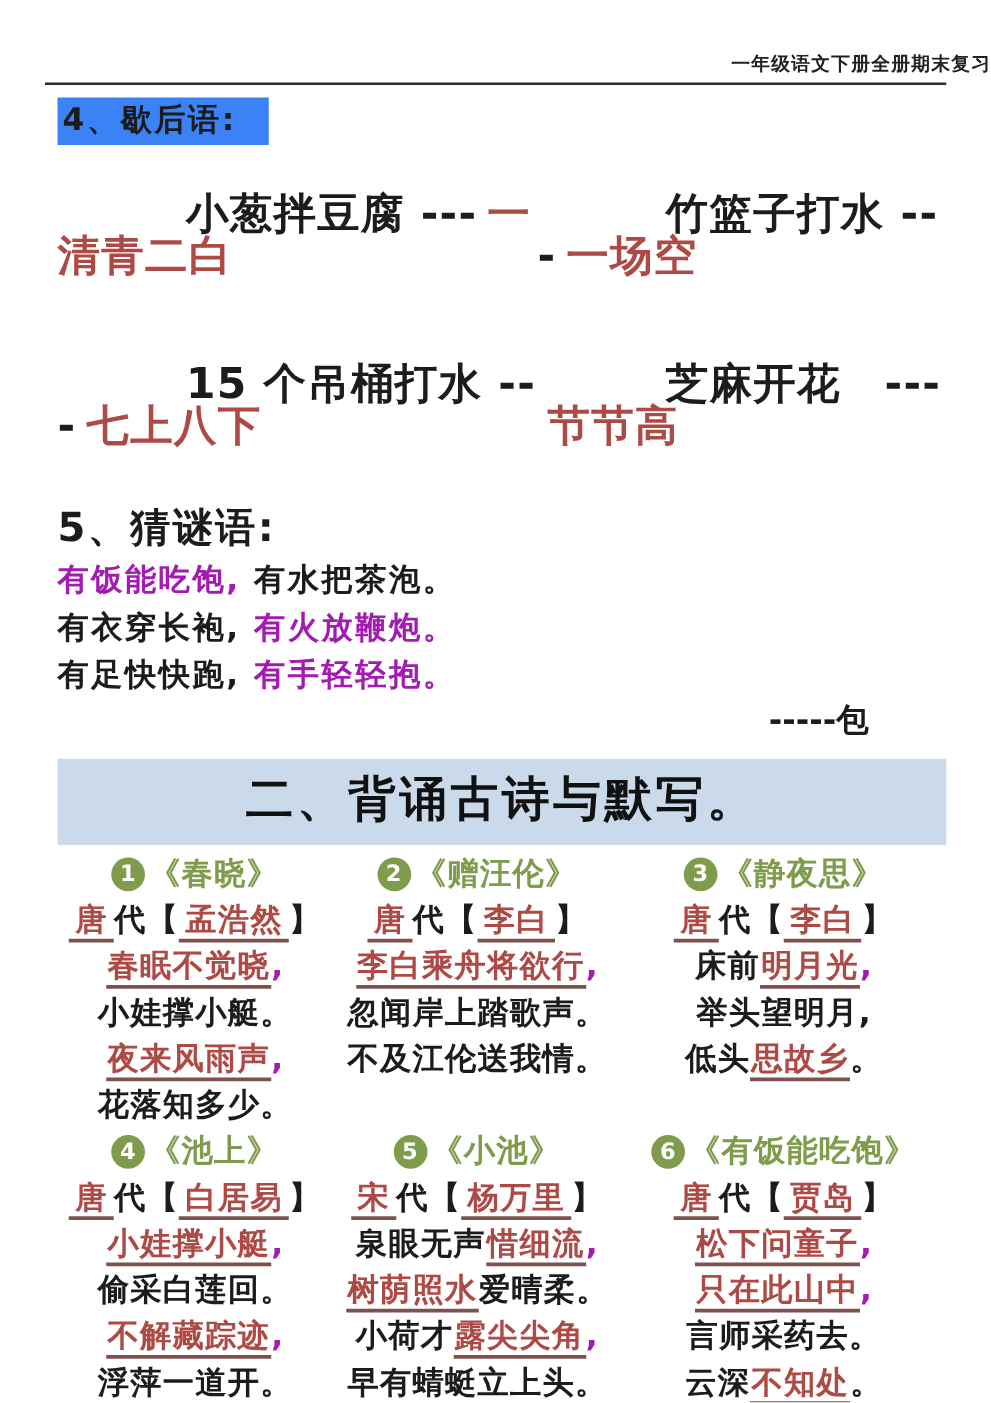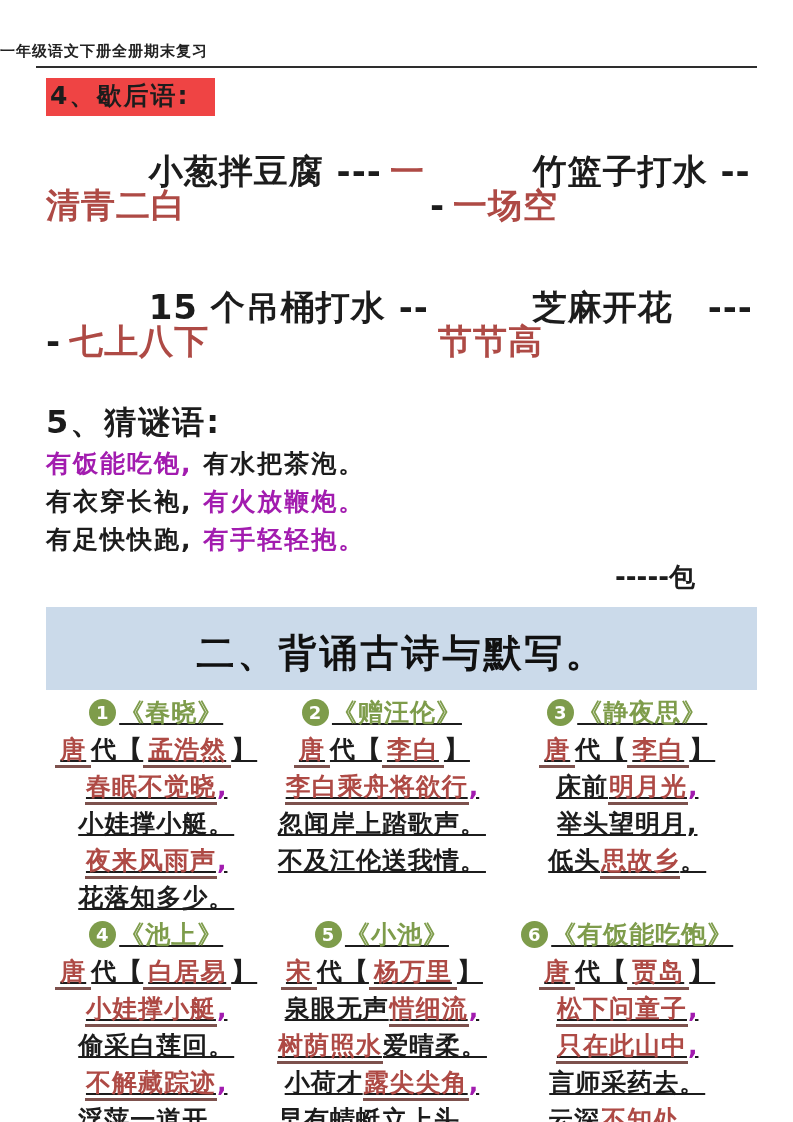--- a/index.html
+++ b/index.html
@@ -9,35 +9,35 @@
     width:793px; height:1122px;
     margin:0 auto;
     background:#ffffff;
     overflow:hidden;
     font-family:"DejaVu Sans", sans-serif;
     color:#1c1c1c;
     font-weight:700;
   }
   .header-title {
     margin-top:42px;
-    text-align:left;
+    text-align:right;
     font-size:15px;
     letter-spacing:1px;
     color:#222;
   }
   .divider {
     border-top:2px solid #2e2e2e;
     margin:5px 36px 10px 36px;
   }
   .content { padding:0 36px 0 46px; }
 
   
   .h4-heading {
     display:inline-block;
-    background:#ef4444;
+    background:#3b82f6;
     font-size:25px;
     padding:1px 26px 4px 4px;
     margin-bottom:4px;
     letter-spacing:2px;
   }
   .xh-grid {
     display:grid;
     grid-template-columns:54% 46%;
     font-size:34px;
     line-height:34px;
@@ -64,33 +64,33 @@
     border-bottom:3px solid #7d514d;
     padding:0 1px 1px 1px;
   }
   .author .seg-ru { padding:0 5px 1px 5px; }
 
   
   .banner {
     margin-top:12px;
     background:#CBDAEA;
     text-align:center;
-    padding:21px 0 11px 0;
+    padding:7px 0 11px 0;
     font-size:38px;
     letter-spacing:3px;
     color:#111;
   }
 
   
   .poem-grid {
     display:grid;
     grid-template-columns:31% 32.5% 36.5%;
     margin-top:4px;
   }
-  .poem { text-align:center; font-size:25px;text-decoration:underline; }
+  .poem { text-align:center; font-size:25px; }
   .pline { line-height:37px; height:37px; white-space:nowrap; letter-spacing:1px; }
   .numball {
     display:inline-block;
     width:27px; height:27px;
     border-radius:50%;
     background:#7E9C4B;
     color:#fff;
     font-size:18px;
     line-height:27px;
     text-align:center;

